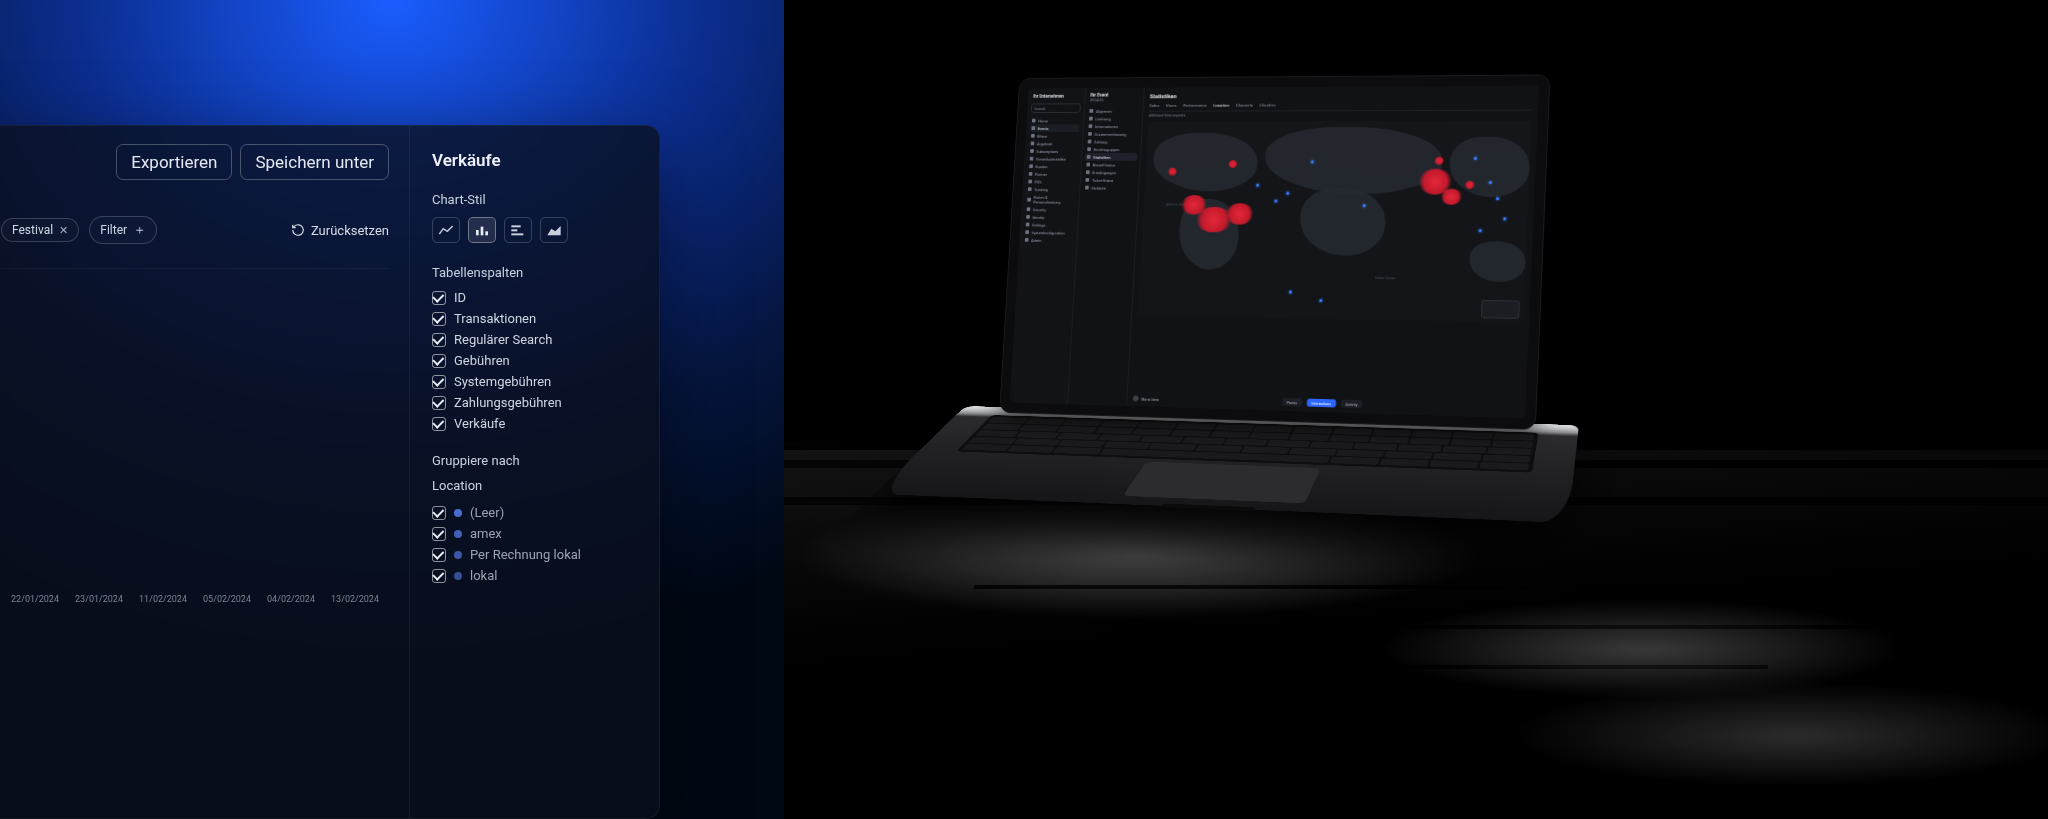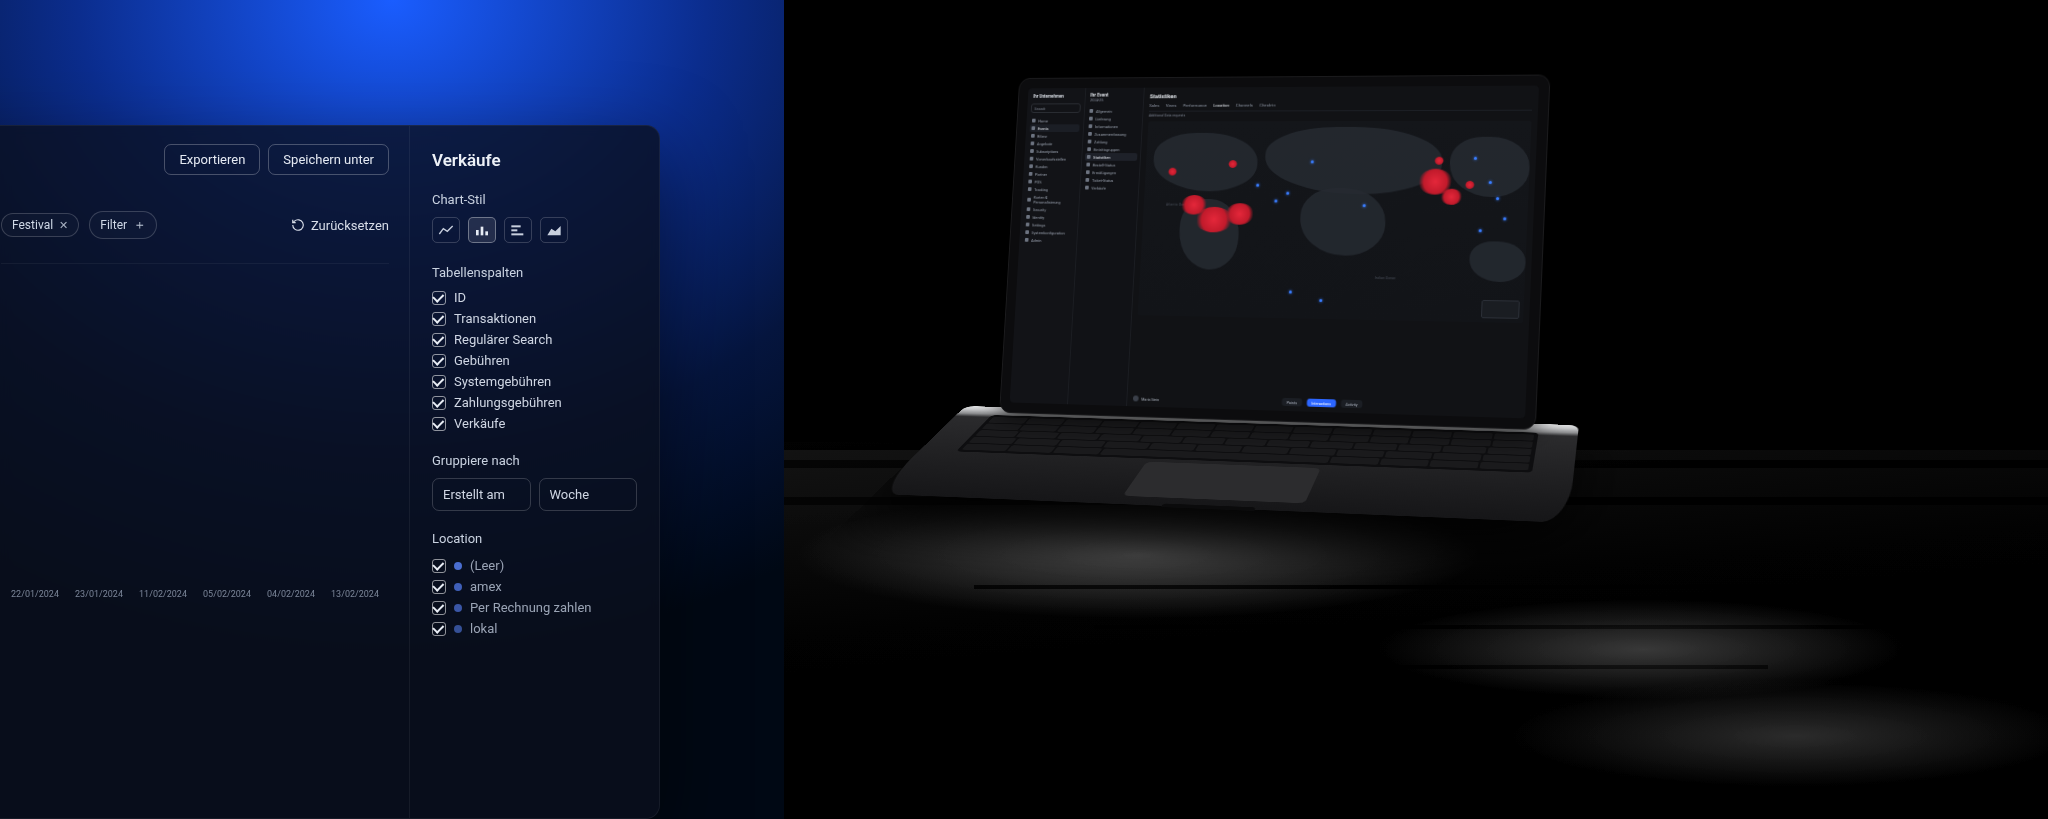--- a/index.html
+++ b/index.html
@@ -4,21 +4,21 @@
 <style>
 * { margin:0; padding:0; box-sizing:border-box; font-family:-apple-system,BlinkMacSystemFont,"Segoe UI",Roboto,sans-serif; }
 body { width:2048px; height:819px; display:flex; background:#000; overflow:hidden; }
 
 
 .left-half { width:784px; height:819px; position:relative; background:radial-gradient(ellipse 100% 80% at 50% 0%,#1a5dff 0%,#0b2d8e 40%,#05153e 70%,#000814 100%); overflow:hidden; }
 .panel { position:absolute; top:125px; left:-170px; width:830px; height:694px; background:rgba(10,15,30,0.78); border:1px solid rgba(255,255,255,0.06); border-radius:14px; backdrop-filter:blur(6px); box-shadow:0 30px 80px rgba(0,0,0,0.5); display:flex; color:#cdd6e4; }
 .main-col { flex:1; position:relative; padding:18px 20px 0 20px; }
 .side-col { width:250px; border-left:1px solid rgba(255,255,255,0.06); padding:24px 22px; overflow:hidden; }
 .toolbar { display:flex; gap:8px; justify-content:flex-end; margin-bottom:36px; }
-.btn { border:1px solid rgba(255,255,255,0.25); background:transparent; color:#e4e9f2; padding:7px 14px; border-radius:7px; font-size:13px; cursor:pointer; }
+.btn { border:1px solid rgba(255,255,255,0.25); background:transparent; color:#e4e9f2; padding:7px 14px; border-radius:7px; font-size:17px; cursor:pointer; }
 .filter-row { display:flex; align-items:center; gap:10px; margin-bottom:24px; padding-left:150px; }
 .chip { display:inline-flex; align-items:center; gap:6px; border:1px solid rgba(255,255,255,0.18); border-radius:14px; padding:4px 10px; font-size:12px; color:#cfd8e6; background:rgba(255,255,255,0.02); cursor:pointer; }
 .chip .x { font-size:11px; opacity:0.8; }
 .chip .plus { font-size:13px; opacity:0.9; }
 .spacer { flex:1; }
 .reset { display:inline-flex; align-items:center; gap:6px; color:#d7dde8; font-size:13px; cursor:pointer; }
 .reset-icon { width:14px; height:14px; }
 .chart-box { height:340px; position:relative; border-top:1px solid rgba(255,255,255,0.05); margin-left:150px; }
 .bars { position:absolute; bottom:30px; left:0; right:0; display:flex; align-items:flex-end; gap:5px; height:290px; padding:0 2px; }
 .bar-group { flex:0 0 12px; display:flex; flex-direction:column-reverse; }
@@ -363,40 +363,36 @@
           <div class="col-item">
             <span class="cb checked"></span>
             <span>Zahlungsgebühren</span>
           </div>
           <div class="col-item">
             <span class="cb checked"></span>
             <span>Verkäufe</span>
           </div>
         </div>
       <div class="sec-label">Gruppiere nach</div>
-      <div class="sel-row">
-        <div class="sel">Erstellt am</div>
-        <div class="sel">Woche</div>
-      </div>
       <div class="sec-label">Location</div>
       <div class="dim-items" id="dims">
           <div class="dim-item">
             <span class="cb checked"></span>
             <span class="dot" style="background:#4a6ed0"></span>
             <span>(Leer)</span>
           </div>
           <div class="dim-item">
             <span class="cb checked"></span>
             <span class="dot" style="background:#3f5fb8"></span>
             <span>amex</span>
           </div>
           <div class="dim-item">
             <span class="cb checked"></span>
             <span class="dot" style="background:#3a56a6"></span>
-            <span>Per Rechnung zahlen</span>
+            <span>Per Rechnung lokal</span>
           </div>
           <div class="dim-item">
             <span class="cb checked"></span>
             <span class="dot" style="background:#355096"></span>
             <span>lokal</span>
           </div>
         </div>
     </div>
   </div>
 </div>

